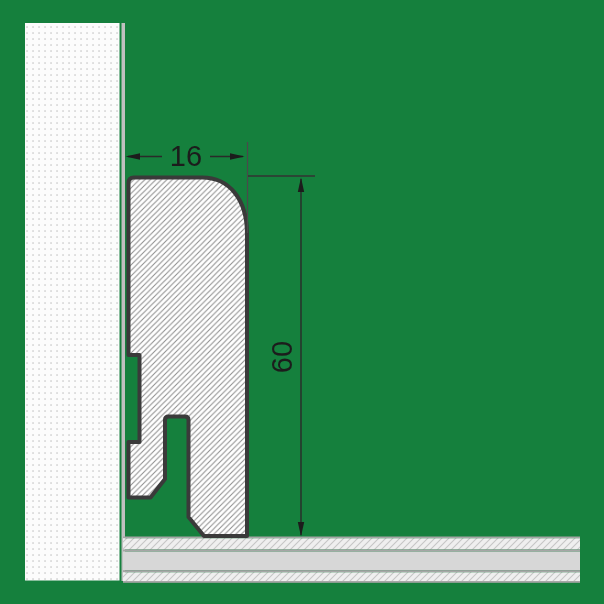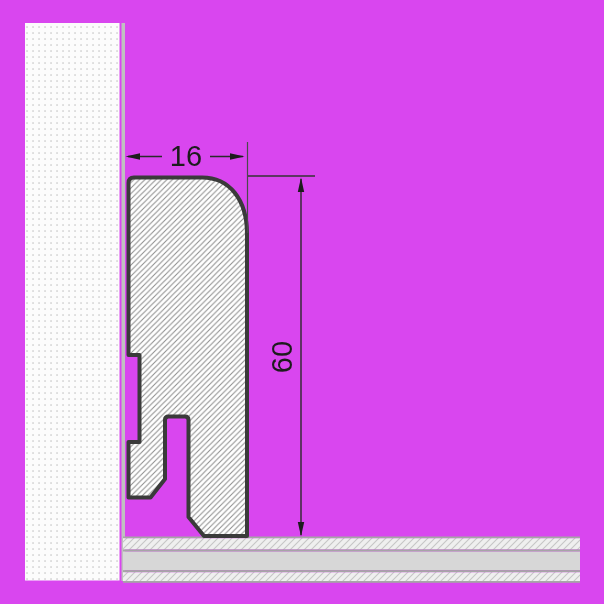--- a/index.html
+++ b/index.html
@@ -4,21 +4,21 @@
 <style>
   html, body {
     margin: 0;
     padding: 0;
     background: #ffffff;
   }
   .canvas {
     position: relative;
     width: 604px;
     height: 604px;
-    background: #d946ef;
+    background: #15803d;
     overflow: hidden;
     font-family: "Liberation Sans", sans-serif;
   }
   svg { display: block; }
   .dim-text {
     font-family: "Liberation Sans", sans-serif;
     font-size: 29px;
     fill: #1c1c1c;
   }
 </style>

